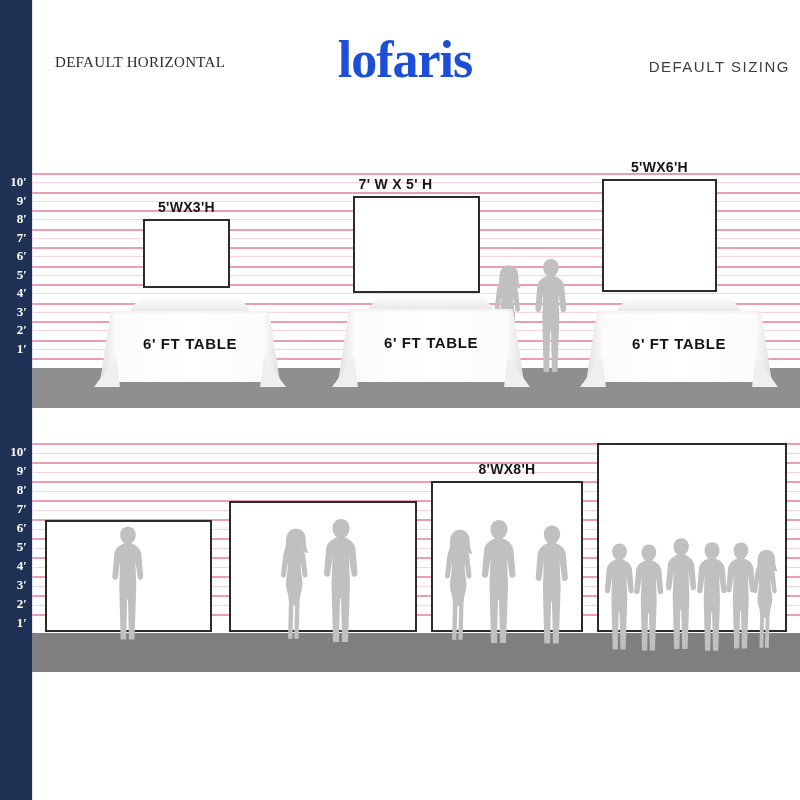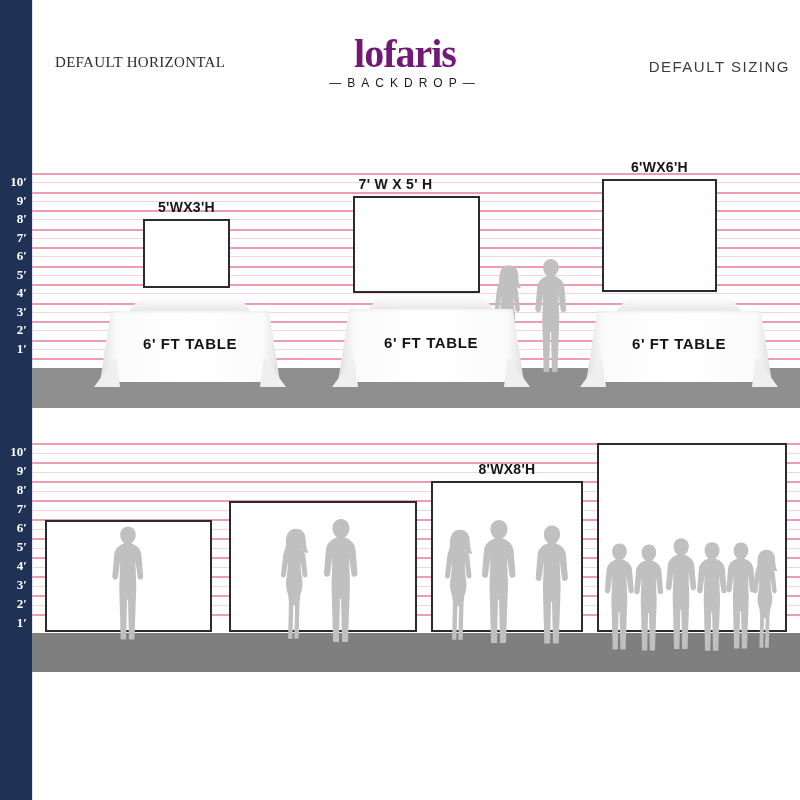--- a/index.html
+++ b/index.html
@@ -8,22 +8,22 @@
 
   
   #navy-bar{position:absolute;left:0;top:0;width:32px;height:800px;
             background:var(--navy-bar,#203156);border-right:1px solid #dfe3ec;}
 
   
   #hdr-left{position:absolute;left:55px;top:51px;width:300px;
             font-family:"Liberation Serif",serif;font-size:15px;line-height:1.5;
             color:#2b2b33;letter-spacing:.3px;}
   #logo{position:absolute;left:300px;top:34px;width:210px;text-align:center;}
-  #logo-word{font-family:"Liberation Serif",serif;font-weight:700;font-size:40px;
-             line-height:1;color:#701a75;letter-spacing:-1px;}
+  #logo-word{font-family:"Liberation Serif",serif;font-weight:700;font-size:52px;
+             line-height:1;color:#1d4ed8;letter-spacing:-1px;}
   #logo-sub{margin-top:2px;font-size:12px;letter-spacing:6px;color:#1a1a1a;}
   #hdr-right{position:absolute;left:640px;top:58px;width:150px;text-align:right;
              font-size:15px;font-weight:400;letter-spacing:1.5px;color:#3d3d3d;}
 
   
   .gridline{position:absolute;left:32px;width:768px;height:2px;
             background:var(--grid-line,#ee9cb2);}
   .gridline.light{height:1px;background:var(--grid-line-light,#f7d3dc);}
   .scale-label{position:absolute;left:0;width:27px;text-align:right;
                font-family:"Liberation Serif",serif;font-weight:700;font-size:13px;
@@ -91,21 +91,20 @@
 
 <div id="canvas">
 
   <div id="navy-bar"></div>
 
   <div id="hdr-left">
     <div>DEFAULT HORIZONTAL</div>
   </div>
   <div id="logo">
     <div id="logo-word">lofaris</div>
-    <div id="logo-sub">—BACKDROP—</div>
   </div>
   <div id="hdr-right">DEFAULT SIZING</div>
 
   <div id="grid-1">
       <div class="gridline" style="top: 173px;"></div>
       <div class="gridline light" style="top: 182.25px;"></div>
       <div class="gridline" style="top: 191.5px;"></div>
       <div class="gridline light" style="top: 200.75px;"></div>
       <div class="gridline" style="top: 210px;"></div>
       <div class="gridline light" style="top: 219.25px;"></div>
@@ -171,21 +170,21 @@
       <div class="scale-label" style="top: 616px;">1′</div>
     </div>
 
   <div id="ground-1"></div>
   <div id="ground-2"></div>
 
   <div id="lbA" class="bd-label">5'WX3'H</div>
   <div id="bdA" class="backdrop"></div>
   <div id="lbB" class="bd-label">7' W X 5' H</div>
   <div id="bdB" class="backdrop"></div>
-  <div id="lbC" class="bd-label">6'WX6'H</div>
+  <div id="lbC" class="bd-label">5'WX6'H</div>
   <div id="bdC" class="backdrop"></div>
 
   <svg id="ppl-couple-top" class="people-svg" width="92" height="130" viewBox="0 0 92 130">
     <use href="#sil-woman" x="2" y="8" width="42" height="122"></use>
     <use href="#sil-man" x="42" y="2" width="46" height="128"></use>
   </svg>
 
   <div id="tbl1" class="table">
     <div class="t-top"></div>
     <div class="t-cloth"></div>

